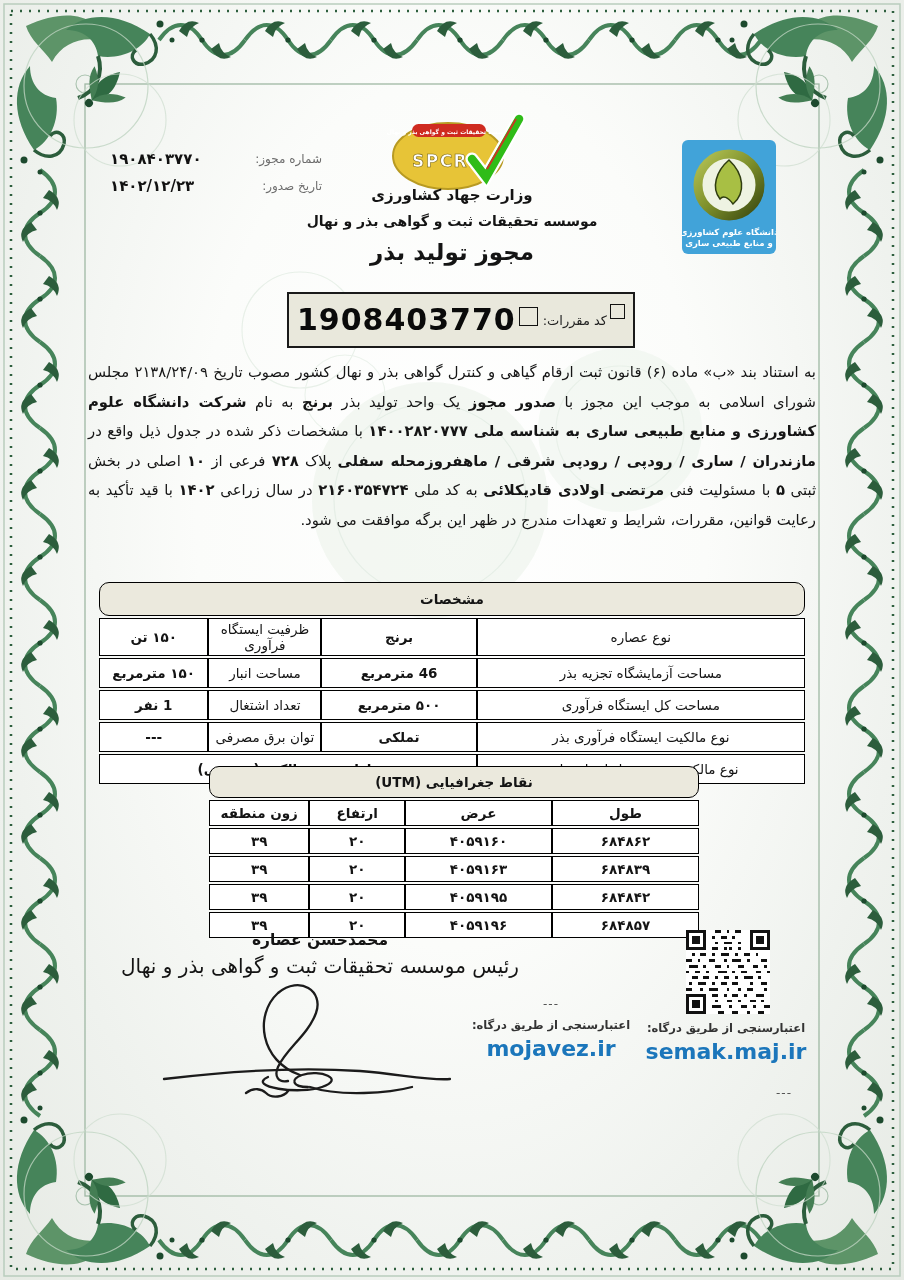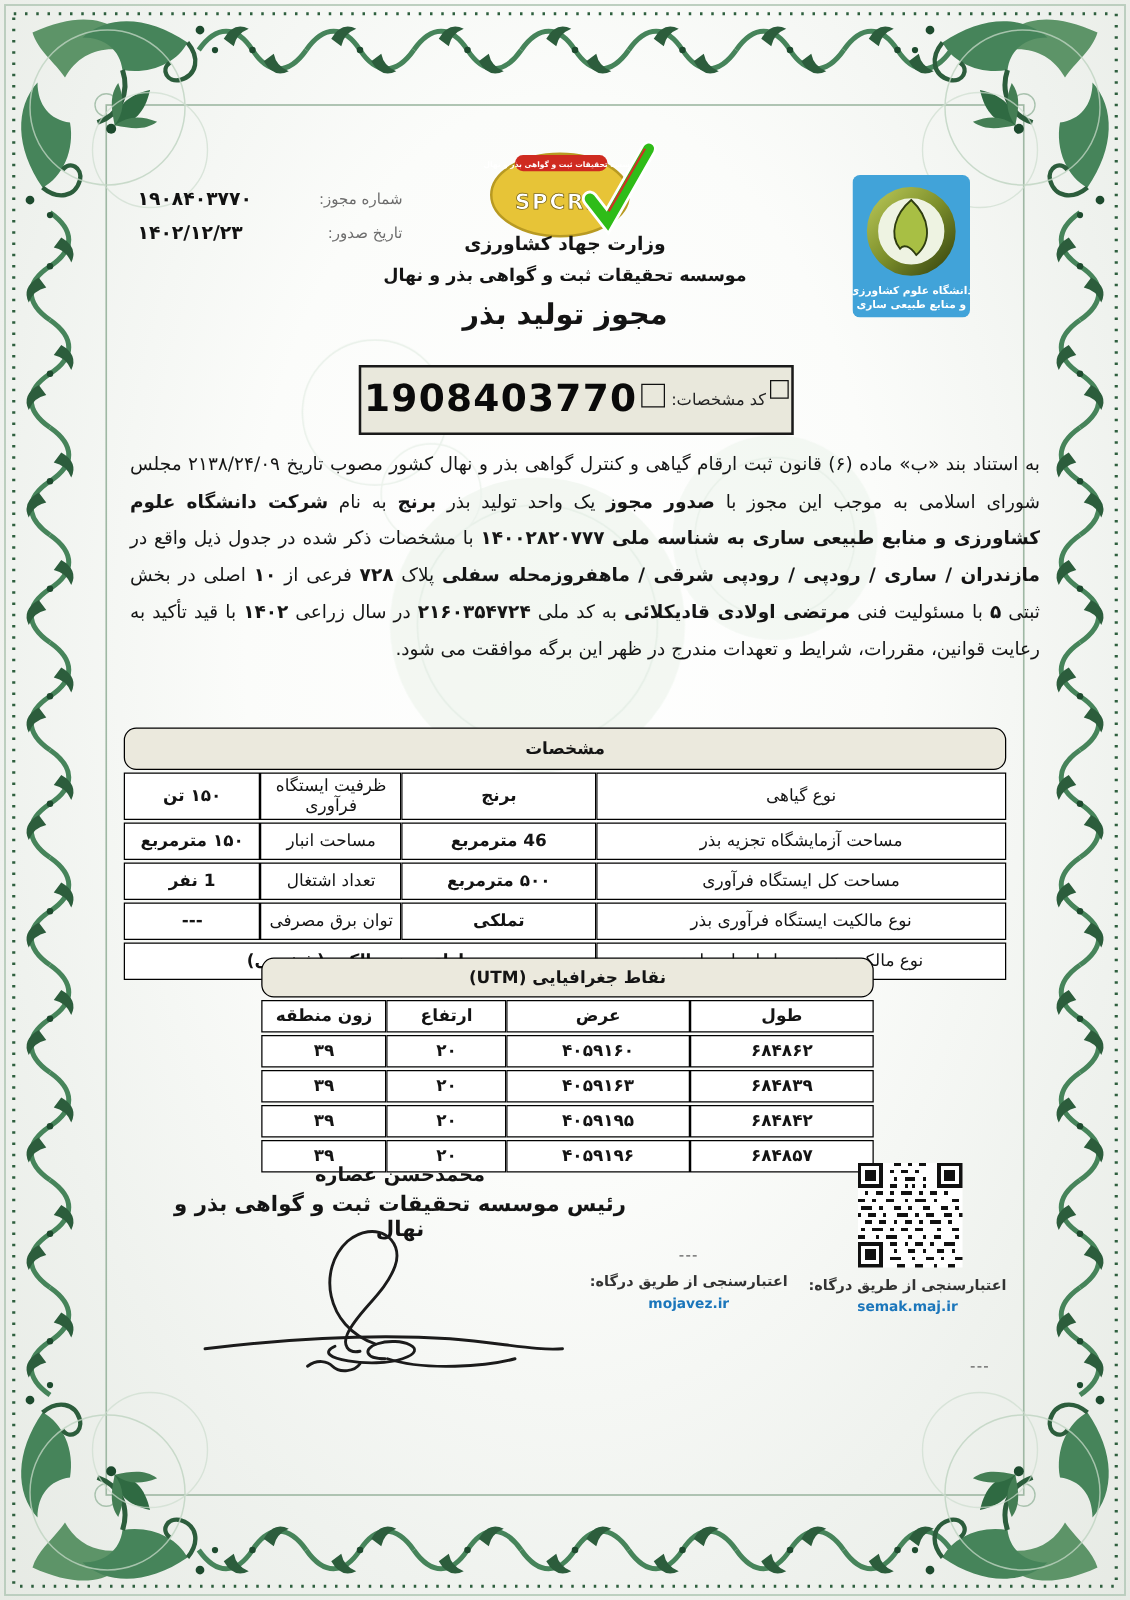--- a/index.html
+++ b/index.html
@@ -25,48 +25,48 @@
     position:absolute;top:292px;left:287px;width:344px;height:52px;
     background:#e9e8dc;border:2px solid #1a1a1a;
     display:flex;align-items:center;justify-content:center;gap:3px;direction:rtl;
   }
   .sq-small{width:13px;height:13px;border:1.6px solid #111;background:transparent;transform:translateY(-9px);flex:none;}
   .sq-big{width:17px;height:17px;border:1.8px solid #111;background:transparent;transform:translateY(-4px);flex:none;margin-right:2px;}
   .id-label{font-size:13px;color:#222;}
   .id-value{direction:ltr;font-size:30px;font-weight:bold;letter-spacing:1px;color:#0a0a0a;line-height:1;}
   
   .main-paragraph{
-    position:absolute;top:357px;left:104px;width:728px;
+    position:absolute;top:357px;left:88px;width:728px;
     font-size:14.8px;line-height:29.5px;text-align:justify;color:#151515;
   }
   .b{font-weight:bold;}
   
   table{border-collapse:separate;border-spacing:0 2.5px;}
   td{border:1.4px solid #000;background:#fff;text-align:center;padding:2px 6px;font-size:13.5px;height:24px;}
   .tbl-title{background:#ebe9dd;font-weight:bold;height:28px;border-width:1.7px;border-radius:10px;}
   .lbl{font-weight:normal;}
   .val{font-weight:bold;}
   .hdr{font-weight:bold;}
   .spec-table{position:absolute;top:580px;left:99px;width:706px;}
   .utm-table{position:absolute;top:764px;left:209px;width:490px;}
   .utm-table td{height:20px;font-size:13.5px;}
   .utm-table .tbl-title{height:26px;}
   
   .sig-block{position:absolute;top:931px;left:120px;width:400px;text-align:center;}
   .sig-name{font-size:15.5px;font-weight:bold;}
-  .sig-title{font-size:17px;font-weight:bold;margin-top:5px;}
+  .sig-title{font-size:20px;font-weight:normal;margin-top:5px;}
   .sig-svg{position:absolute;left:150px;top:975px;}
   
   .qr{position:absolute;left:686px;top:930px;}
   .verify{position:absolute;width:176px;text-align:center;}
   .verify-right{left:638px;top:1021px;}
   .verify-left{left:463px;top:997px;}
   .v-dashes{font-size:12px;color:#555;letter-spacing:1px;margin-bottom:7px;}
   .v-label{font-size:11.5px;font-weight:bold;color:#333;}
-  .v-link{font-size:11px;font-weight:bold;color:#1b76bb;margin-top:4px;direction:ltr;}
+  .v-link{font-size:22px;font-weight:bold;color:#1b76bb;margin-top:4px;direction:ltr;}
   .dashes-bottom{position:absolute;left:776px;top:1086px;font-size:12px;color:#555;letter-spacing:1px;}
 </style>
 </head>
 <body>
 
 <div class="page">
 
   <svg class="frame-svg" width="904" height="1280" viewBox="0 0 904 1280">
     <defs>
       <g id="vm">
@@ -204,40 +204,40 @@
     </defs>
     <rect x="0" y="0" width="94" height="114" rx="6" fill="#41a3d9"></rect>
     <circle cx="47" cy="45" r="31" fill="#eef3e2" stroke="url(#ringGrad)" stroke-width="9"></circle>
     <path d="M47,20 C62,34 64,53 51,64 C46,57 41,55 38,59 C29,48 34,31 47,20 Z" fill="#a8bf44" stroke="#2f3d10" stroke-width="1.5"></path>
     <text x="47" y="95" font-size="8.5" font-weight="bold" fill="#ffffff" text-anchor="middle" font-family="DejaVu Sans, sans-serif">دانشگاه علوم کشاورزی</text>
     <text x="47" y="106" font-size="8.5" font-weight="bold" fill="#ffffff" text-anchor="middle" font-family="DejaVu Sans, sans-serif">و منابع طبیعی ساری</text>
   </svg>
 
   <div class="id-box">
     <span class="sq-small"></span>
-    <span class="id-label">کد مشخصات:</span>
+    <span class="id-label">کد مقررات:</span>
     <span class="sq-big"></span>
     <span class="id-value">1908403770</span>
   </div>
 
   <div class="main-paragraph"><span>به استناد بند «ب» ماده (۶) قانون ثبت ارقام گیاهی و کنترل گواهی بذر و نهال کشور مصوب تاریخ </span><span>۲۱۳۸/۲۴/۰۹</span><span> مجلس شورای اسلامی به موجب این مجوز با </span><span class="b">صدور مجوز</span><span> یک واحد تولید بذر </span><span class="b">برنج</span><span> به نام </span><span class="b">شرکت دانشگاه علوم کشاورزی و منابع طبیعی ساری به شناسه ملی ۱۴۰۰۲۸۲۰۷۷۷</span><span> با مشخصات ذکر شده در جدول ذیل واقع در </span><span class="b">مازندران / ساری / رودپی / رودپی شرقی / ماهفروزمحله سفلی</span><span> پلاک </span><span class="b">۷۲۸</span><span> فرعی از </span><span class="b">۱۰</span><span> اصلی در بخش ثبتی </span><span class="b">۵</span><span> با مسئولیت فنی </span><span class="b">مرتضی اولادی قادیکلائی</span><span> به کد ملی </span><span class="b">۲۱۶۰۳۵۴۷۲۴</span><span> در سال زراعی </span><span class="b">۱۴۰۲</span><span> با قید تأکید به رعایت قوانین، مقررات، شرایط و تعهدات مندرج در ظهر این برگه موافقت می شود.</span></div>
 
   <table class="spec-table">
     <colgroup>
         <col style="width:46.5%">
         <col style="width:22%">
         <col style="width:16%">
         <col style="width:15.5%">
       </colgroup>
     <tbody>
         <tr>
           <td colspan="4" class="tbl-title">مشخصات</td>
         </tr>
     <tr>
-      <td class="lbl">نوع گیاهی</td>
+      <td class="lbl">نوع عصاره</td>
       <td class="val">برنج</td>
       <td class="lbl">ظرفیت ایستگاه فرآوری</td>
       <td class="val">۱۵۰ تن</td>
     </tr>
     <tr>
       <td class="lbl">مساحت آزمایشگاه تجزیه بذر</td>
       <td class="val">46 مترمربع</td>
       <td class="lbl">مساحت انبار</td>
       <td class="val">۱۵۰ مترمربع</td>
     </tr>

